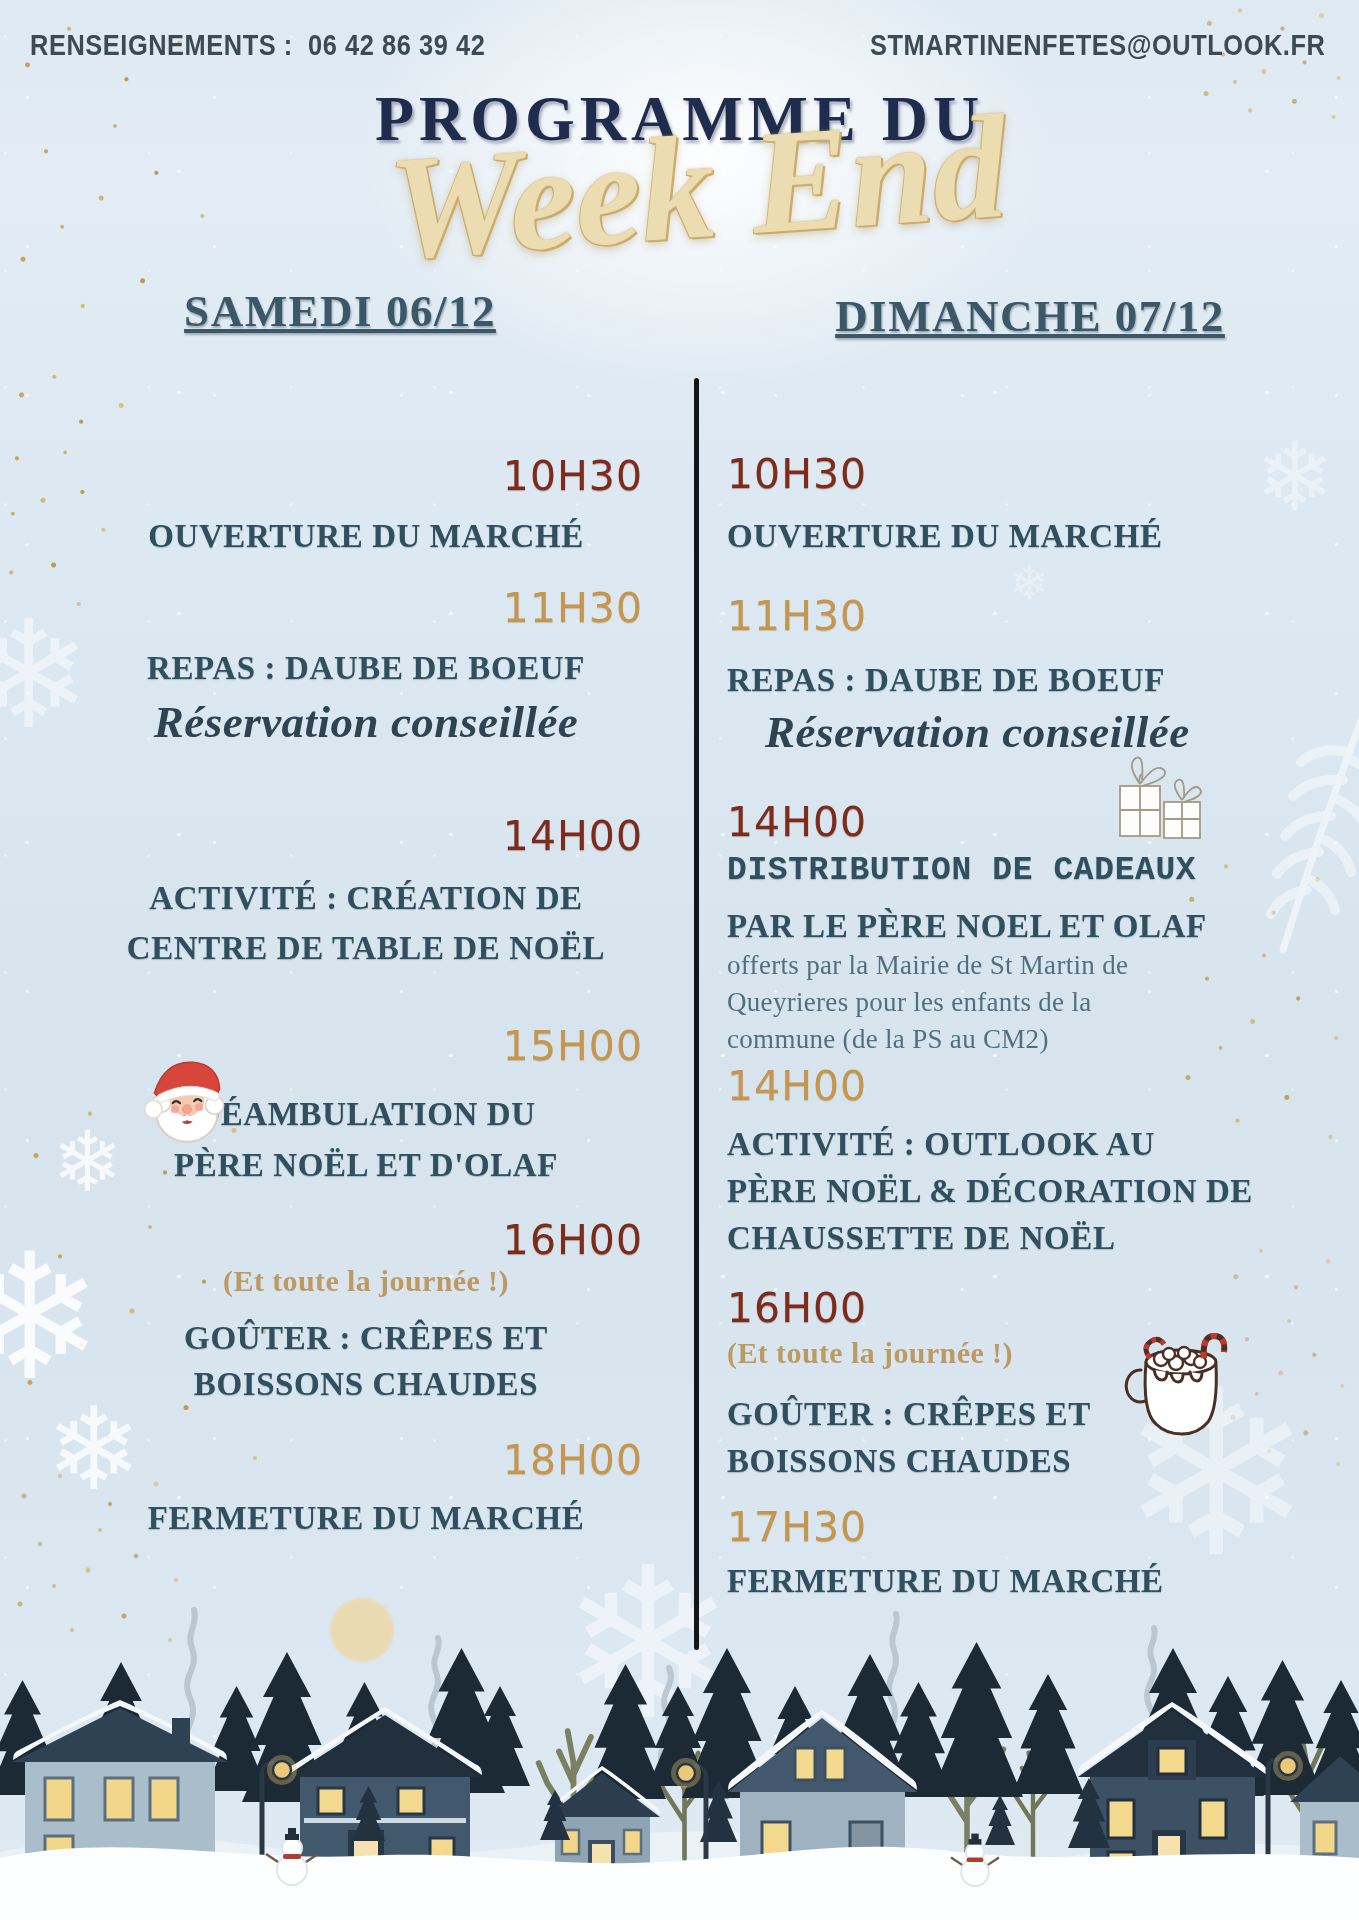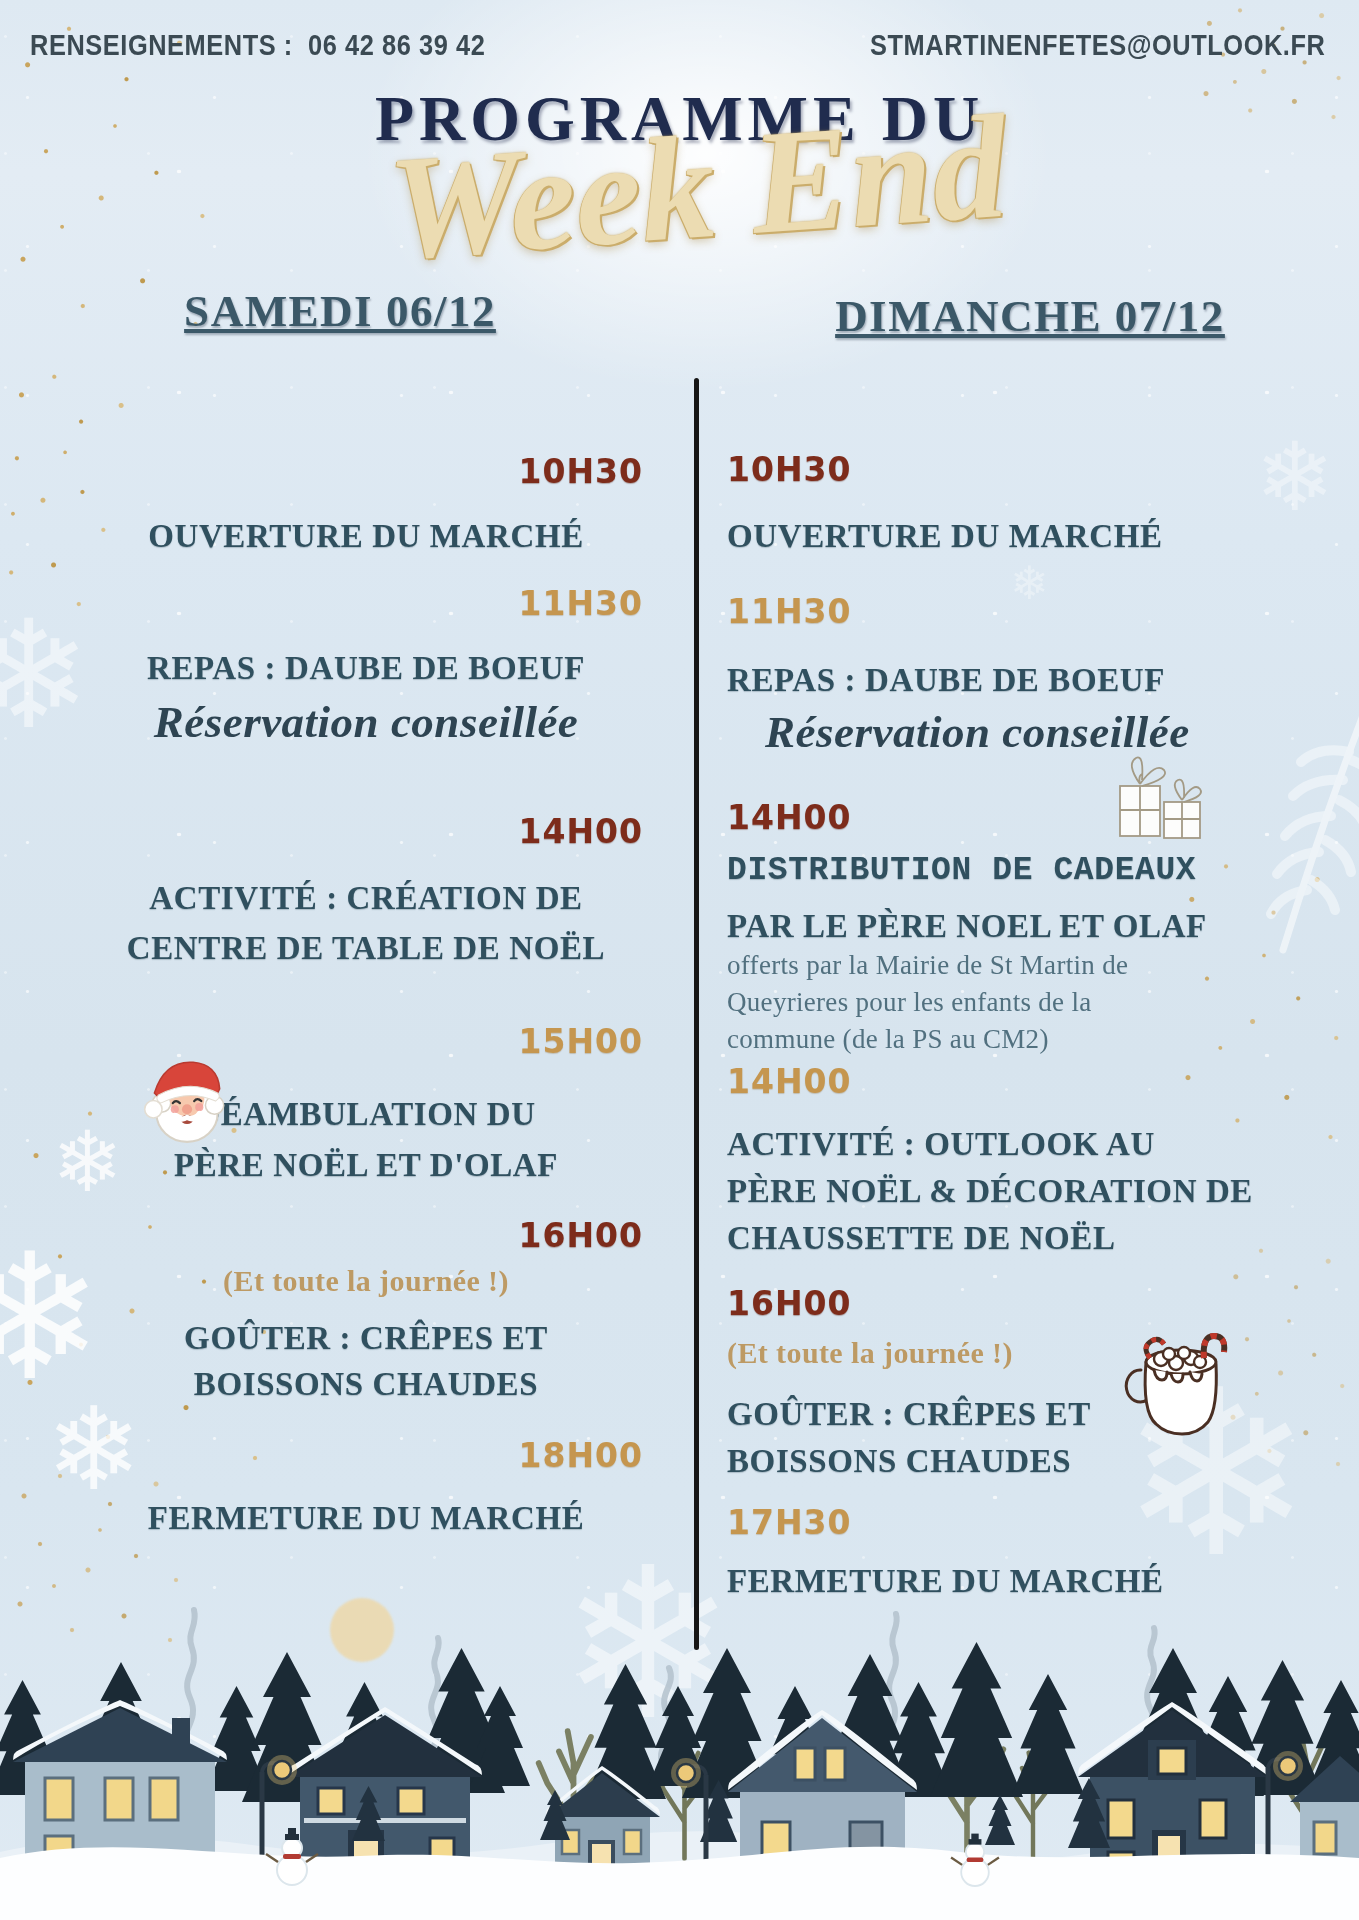--- a/index.html
+++ b/index.html
@@ -53,21 +53,21 @@
       font-size:148px;font-style:italic;font-weight:bold;color:#ecdcb2;white-space:nowrap;
       transform:translateX(18px) rotate(-4deg);
       text-shadow:0 0 2px #c9ab67, 2px 2px 0 #cbad6c, -1px 1px 0 #cbad6c, 0 4px 10px rgba(170,140,75,.45);}
   .col-header{position:absolute;font-size:45px;font-weight:bold;letter-spacing:1.5px;
       color:#3b5868;text-align:center;white-space:nowrap;
       text-shadow:1px 2px 2px rgba(25,40,60,.33);text-decoration:underline;}
   .divider{position:absolute;left:694px;top:378px;width:5px;height:1272px;
       background:#161616;border-radius:3px;}
   .col{position:absolute;}
   .col > div{position:absolute;white-space:nowrap;width:100%;}
-  .t-time{font-family:"DejaVu Sans",sans-serif;font-weight:bold;font-size:33px;letter-spacing:1px;}
+  .t-time{font-family:"DejaVu Sans",sans-serif;font-weight:normal;font-size:41px;letter-spacing:1px;}
   .maroon{color:#7d2c1b;text-shadow:0 1px 1px rgba(90,30,15,.35);}
   .gold{color:#c5964f;text-shadow:0 1px 1px rgba(140,100,40,.3);}
   .t-line{font-size:33px;font-weight:bold;letter-spacing:.6px;color:#30505f;
       text-shadow:0 1px 1px rgba(30,60,75,.25);}
   .t-script{font-size:45px;font-style:italic;font-weight:bold;color:#2e4452;letter-spacing:.5px;}
   .t-note{font-size:30px;font-weight:bold;color:#bd9a64;letter-spacing:.4px;}
   .t-detail{font-size:27px;color:#51707f;letter-spacing:.3px;}
   .sat > div{text-align:center;}
   .sat > .t-time{text-align:right;padding-right:4px;box-sizing:border-box;}
   .sun > div{text-align:left;}

